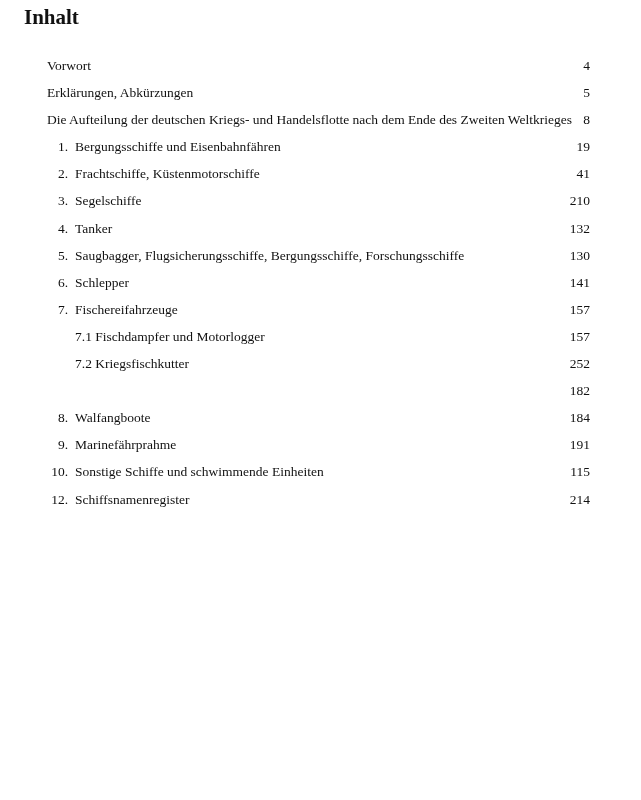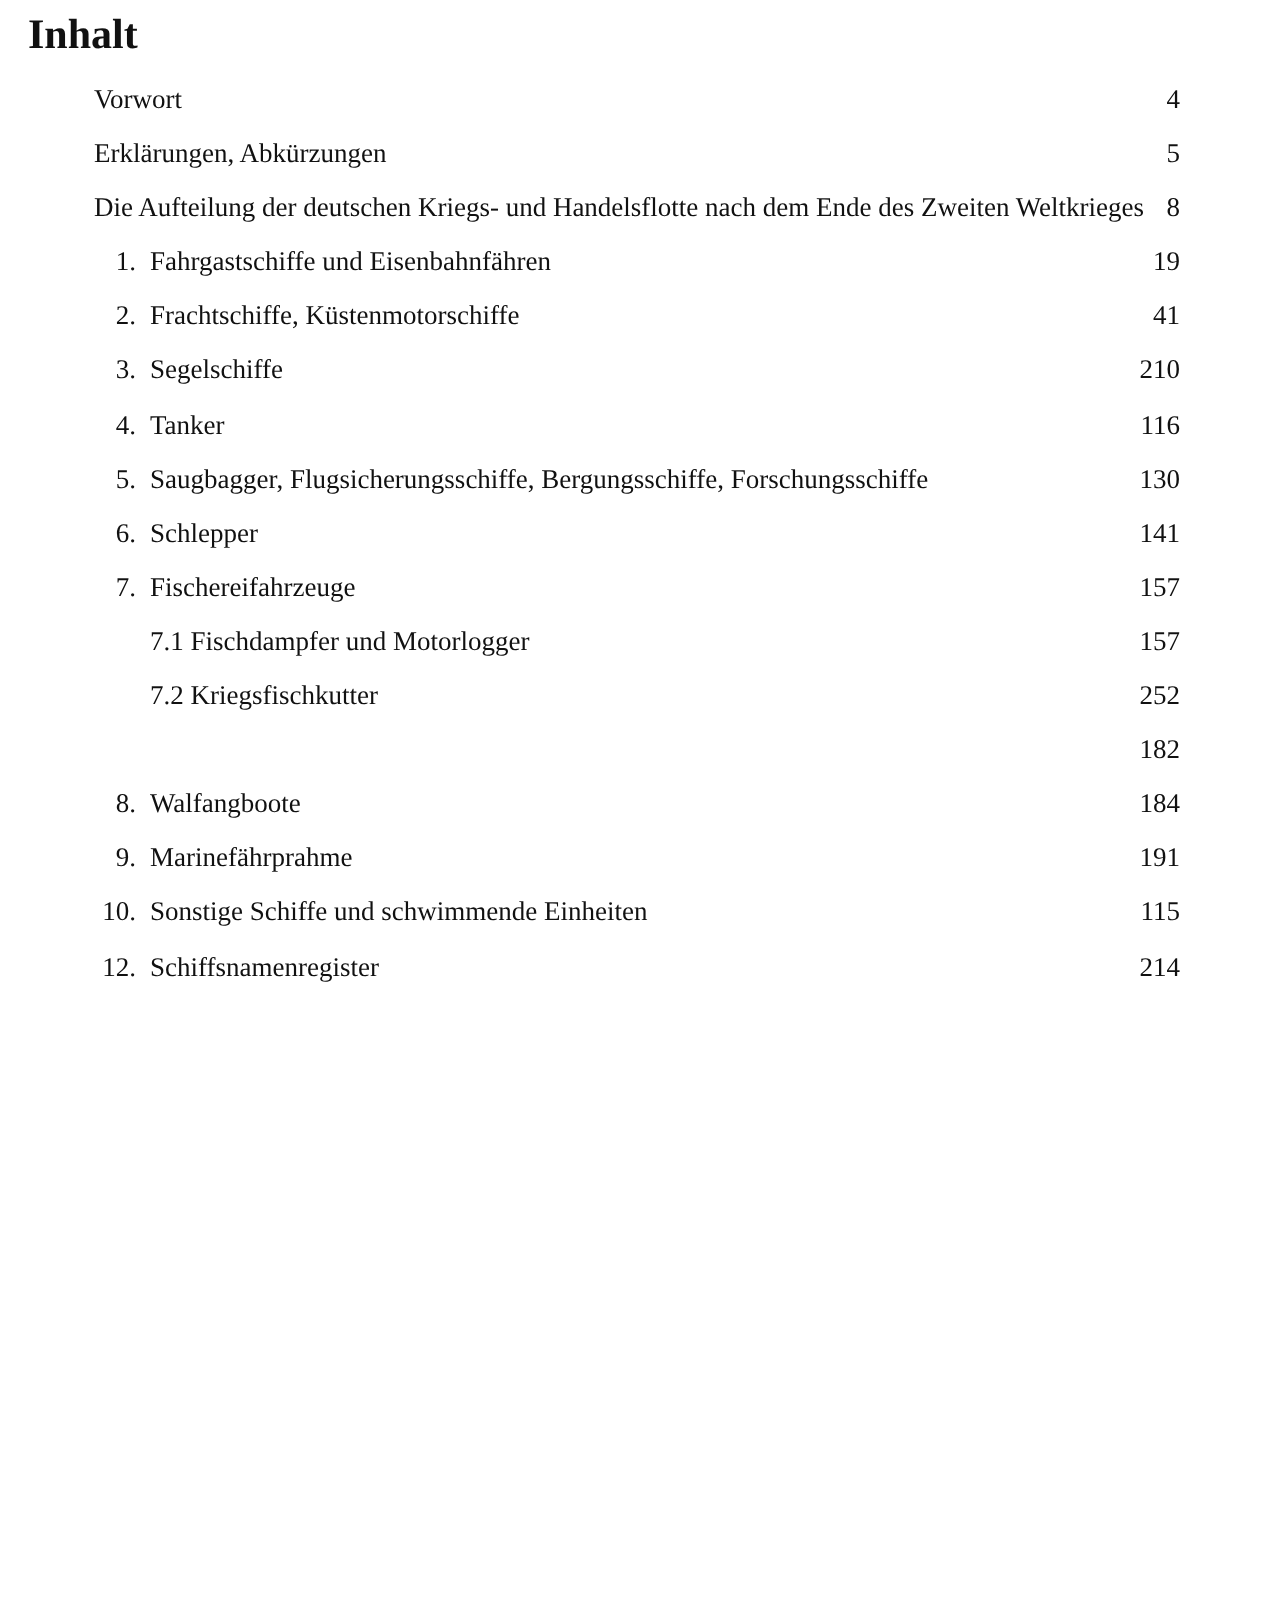--- a/index.html
+++ b/index.html
@@ -1,19 +1,19 @@
 <!DOCTYPE html>
 <html><head>
   <meta charset="utf-8">
   <style>
     html, body { margin: 0; padding: 0; background: #ffffff; }
     body { width: 641px; height: 800px; position: relative; overflow: hidden;
            font-family: "Liberation Serif", serif; color: #111; }
-    .title { position: absolute; left: 14px; top: 5px; font-size: 21px; font-weight: bold; margin: 0; }
-    .toc { position: absolute; left: 0; top: 41px; width: 617px; }
+    .title { position: absolute; left: 24px; top: 5px; font-size: 21px; font-weight: bold; margin: 0; }
+    .toc { position: absolute; left: 0; top: 57px; width: 617px; }
     .row { position: relative; height: 27.1px; font-size: 13.5px; line-height: 18px; }
     .row .num { position: absolute; width: 24px; text-align: right; left: 44px; }
     .row .label { position: absolute; white-space: nowrap; }
     .row.plain .label { left: 47px; }
     .row.numbered .label { left: 75px; }
     .row.sub .label { left: 75px; }
     .row .page { position: absolute; right: 27px; text-align: right; }
   </style>
 </head>
 <body>
@@ -31,37 +31,37 @@
     <span class="label">Erklärungen, Abkürzungen</span>
     <span class="page">5</span>
   </div>
   <div class="row plain">
     <span class="num"></span>
     <span class="label">Die Aufteilung der deutschen Kriegs- und Handelsflotte nach dem Ende des Zweiten Weltkrieges</span>
     <span class="page">8</span>
   </div>
   <div class="row numbered">
     <span class="num">1.</span>
-    <span class="label">Fahrgastschiffe und Eisenbahnfähren</span>
+    <span class="label">Bergungsschiffe und Eisenbahnfähren</span>
     <span class="page">19</span>
   </div>
   <div class="row numbered">
     <span class="num">2.</span>
     <span class="label">Frachtschiffe, Küstenmotorschiffe</span>
     <span class="page">41</span>
   </div>
   <div class="row numbered">
     <span class="num">3.</span>
     <span class="label">Segelschiffe</span>
     <span class="page">210</span>
   </div>
   <div class="row numbered">
     <span class="num">4.</span>
     <span class="label">Tanker</span>
-    <span class="page">116</span>
+    <span class="page">132</span>
   </div>
   <div class="row numbered">
     <span class="num">5.</span>
     <span class="label">Saugbagger, Flugsicherungsschiffe, Bergungsschiffe, Forschungsschiffe</span>
     <span class="page">130</span>
   </div>
   <div class="row numbered">
     <span class="num">6.</span>
     <span class="label">Schlepper</span>
     <span class="page">141</span>

